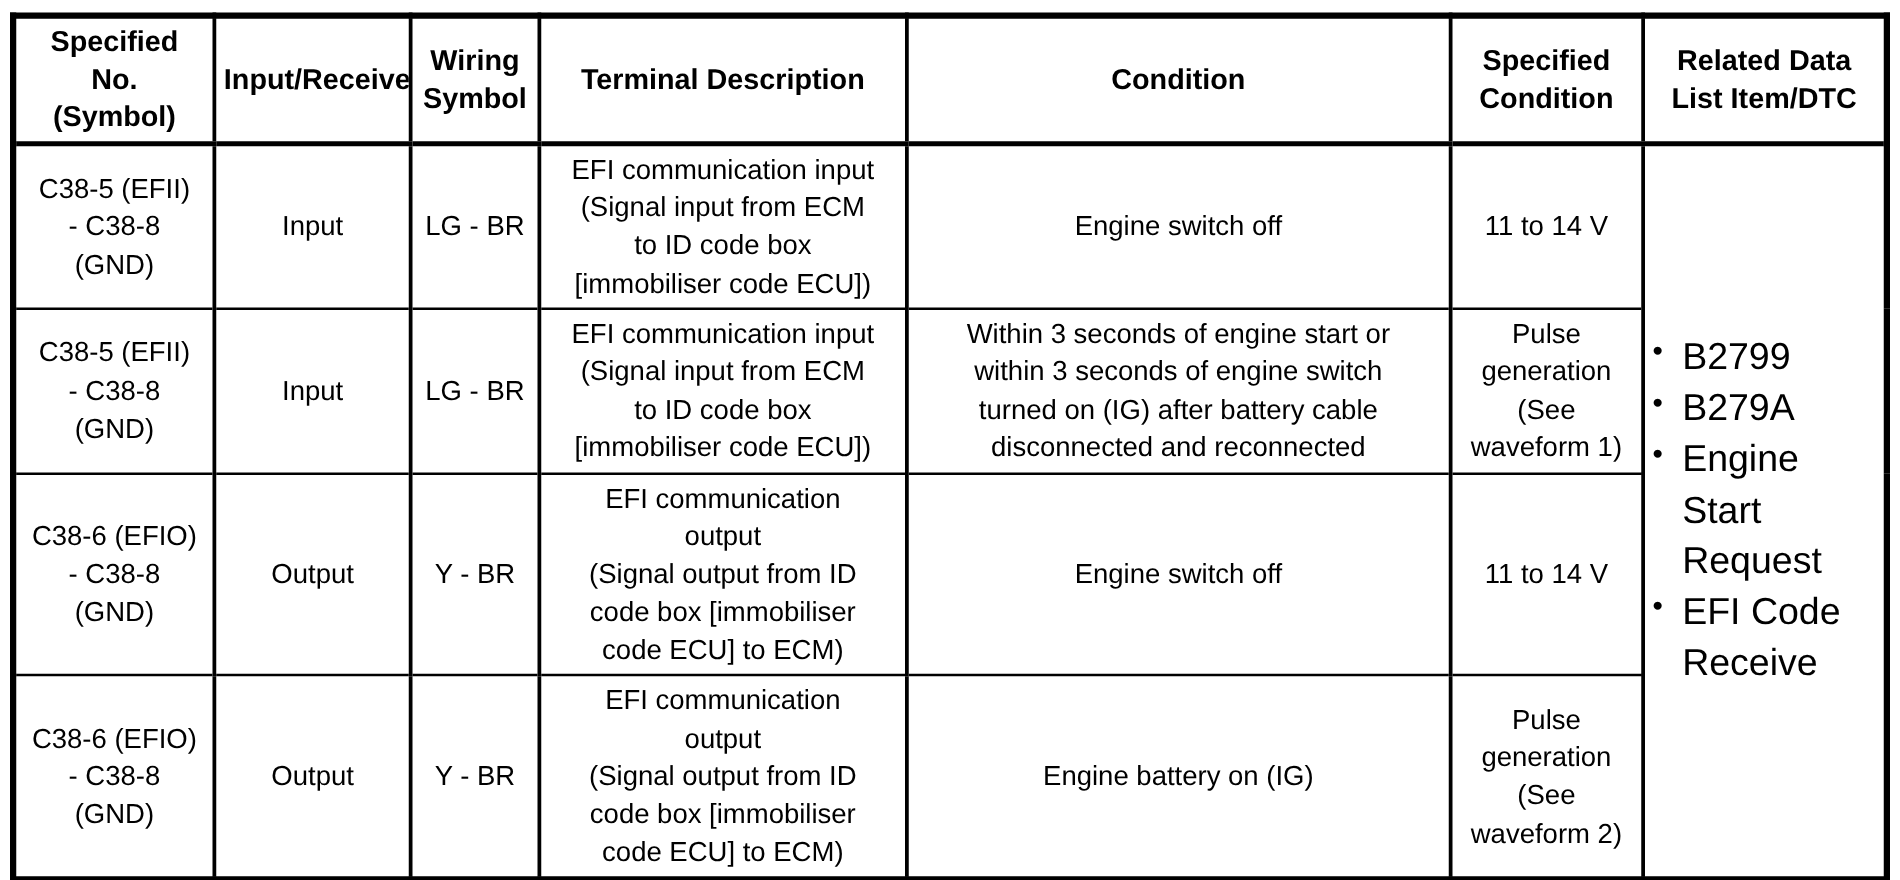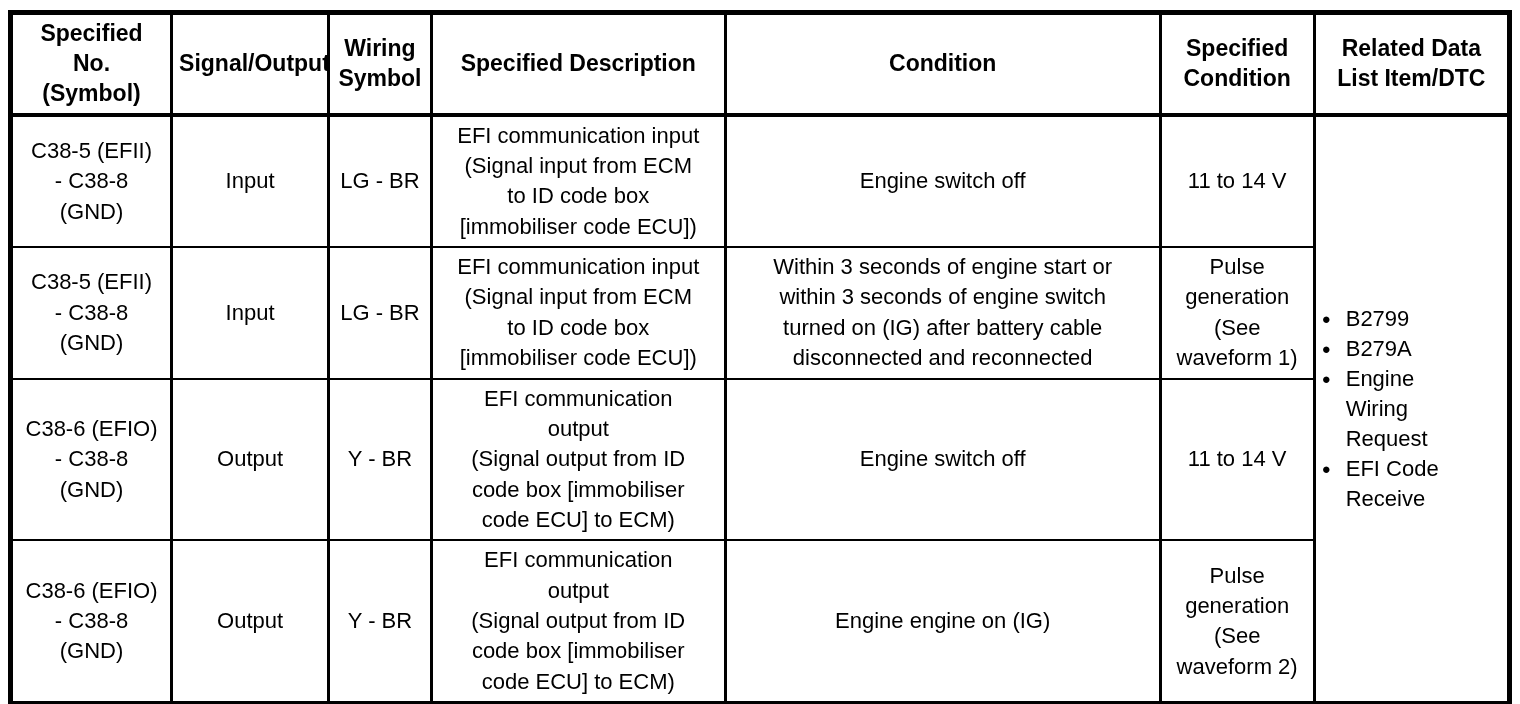--- a/index.html
+++ b/index.html
@@ -64,21 +64,21 @@
     gap: 15px;
     margin: 0;
   }
   ul.dtc-list .bullet {
     font-size: 15px;
     line-height: 30px;
     flex: 0 0 auto;
   }
   ul.dtc-list .li-text {
     white-space: pre-line;
-    font-size: 22px;
+    font-size: 30px;
     line-height: 1.36;
   }
 </style>
 </head>
 <body>
 
 <div class="wrap">
   <table class="spec">
     <colgroup>
       <col style="width:160px">
@@ -87,24 +87,24 @@
       <col style="width:292px">
       <col style="width:432px">
       <col style="width:153px">
       <col style="width:194px">
     </colgroup>
     <thead>
       <tr style="height:100px">
         <th>Specified
 No.
 (Symbol)</th>
-        <th>Signal/Output</th>
+        <th>Input/Receive</th>
         <th>Wiring
 Symbol</th>
-        <th>Specified Description</th>
+        <th>Terminal Description</th>
         <th>Condition</th>
         <th>Specified
 Condition</th>
         <th>Related Data
 List Item/DTC</th>
       </tr>
     </thead>
     <tbody>
       <tr style="height:127px">
         <td>C38-5 (EFII)
@@ -113,21 +113,21 @@
         <td>Input</td>
         <td>LG - BR</td>
         <td>EFI communication input
 (Signal input from ECM
 to ID code box
 [immobiliser code ECU])</td>
         <td>Engine switch off</td>
         <td>11 to 14 V</td>
         <td class="related-cell" rowspan="4">
           <ul class="dtc-list"><li><span class="bullet">●</span><span class="li-text">B2799</span></li><li><span class="bullet">●</span><span class="li-text">B279A</span></li><li><span class="bullet">●</span><span class="li-text">Engine
-Wiring
+Start
 Request</span></li><li><span class="bullet">●</span><span class="li-text">EFI Code
 Receive</span></li></ul>
         </td>
       </tr>
       <tr style="height:131px">
         <td>C38-5 (EFII)
 - C38-8
 (GND)</td>
         <td>Input</td>
         <td>LG - BR</td>
@@ -162,21 +162,21 @@
         <td>C38-6 (EFIO)
 - C38-8
 (GND)</td>
         <td>Output</td>
         <td>Y - BR</td>
         <td>EFI communication
 output
 (Signal output from ID
 code box [immobiliser
 code ECU] to ECM)</td>
-        <td>Engine engine on (IG)</td>
+        <td>Engine battery on (IG)</td>
         <td>Pulse
 generation
 (See
 waveform 2)</td>
       </tr>
     </tbody>
   </table>
 </div>
 
 </body></html>

